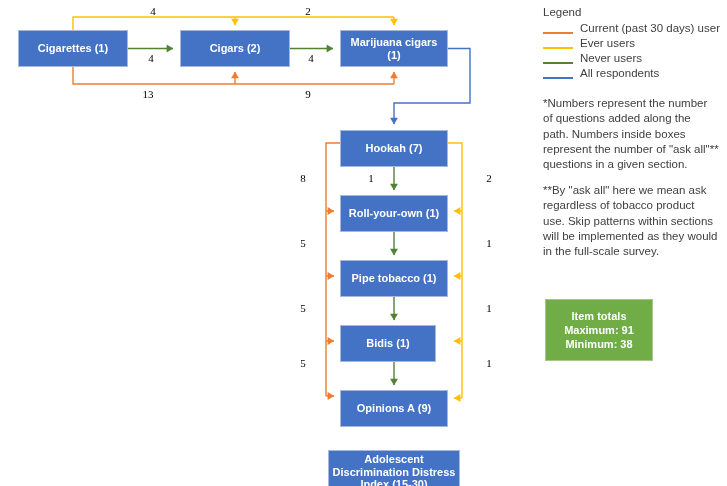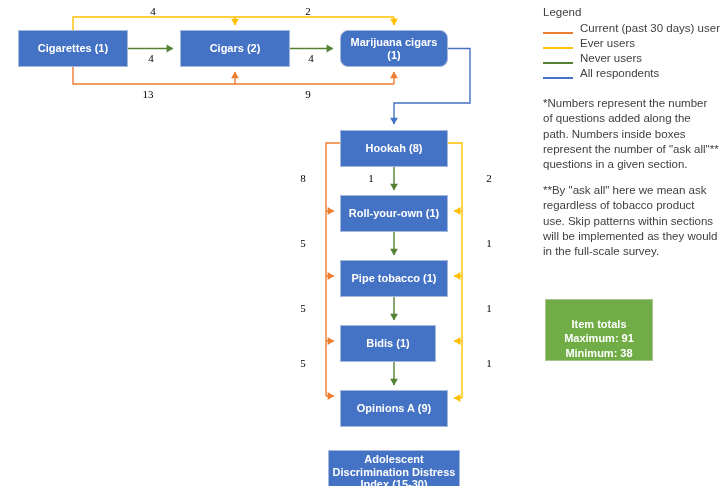--- a/index.html
+++ b/index.html
@@ -119,21 +119,21 @@
     box-sizing: border-box;
     background: #70AD47;
     border: 1px solid #A9C48C;
     color: #ffffff;
     font-size: 11px;
     font-weight: bold;
     line-height: 1.3;
     display: flex;
     flex-direction: column;
     align-items: center;
-    justify-content: flex-end;
+    justify-content: center;
     z-index: 8;
   }
 </style>
 </head>
 <body>
 
 <div id="canvas">
 
   <svg id="wires" viewBox="0 0 727 486" xmlns="http://www.w3.org/2000/svg">
     <defs>
@@ -210,26 +210,26 @@
   </svg>
 
   <div class="node" style="left:18px; top:30px; width:110px; height:37px;">
     <span class="node-text">Cigarettes (1)</span>
   </div>
 
   <div class="node" style="left:180px; top:30px; width:110px; height:37px;">
     <span class="node-text">Cigars (2)</span>
   </div>
 
-  <div class="node" style="left:340px; top:30px; width:108px; height:37px;border-radius:8px;">
+  <div class="node" style="left:340px; top:30px; width:108px; height:37px;">
     <span class="node-text">Marijuana cigars (1)</span>
   </div>
 
   <div class="node" style="left:340px; top:130px; width:108px; height:37px;">
-    <span class="node-text">Hookah (8)</span>
+    <span class="node-text">Hookah (7)</span>
   </div>
 
   <div class="node" style="left:340px; top:195px; width:108px; height:37px;">
     <span class="node-text">Roll-your-own (1)</span>
   </div>
 
   <div class="node" style="left:340px; top:260px; width:108px; height:37px;">
     <span class="node-text">Pipe tobacco (1)</span>
   </div>
 

